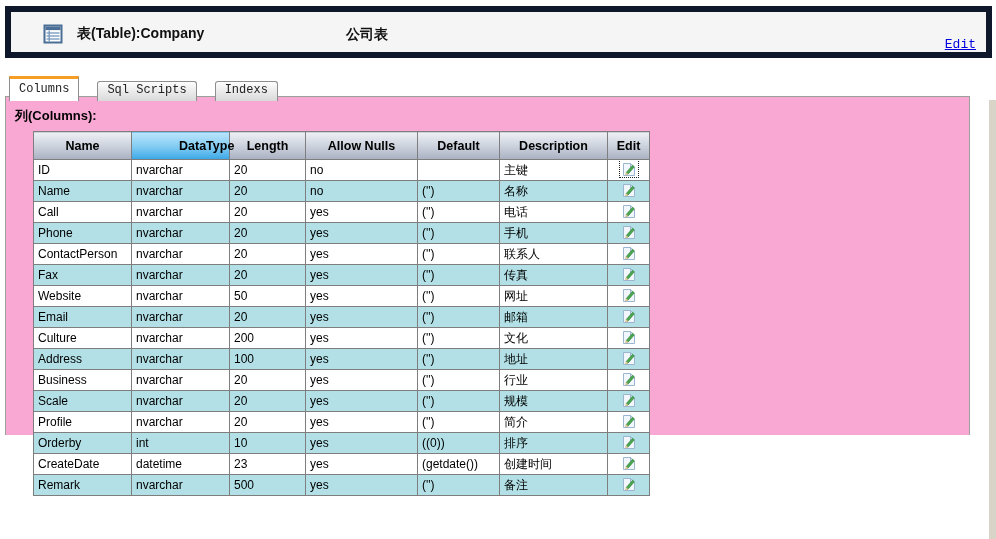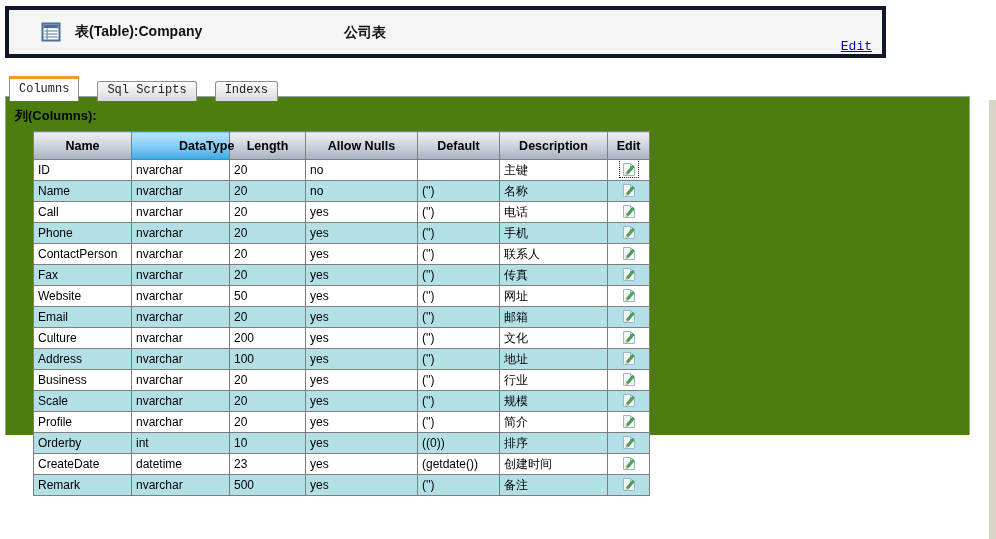--- a/index.html
+++ b/index.html
@@ -1,35 +1,35 @@
 <!DOCTYPE html>
 <html><head>
 <meta charset="utf-8">
 <style>
   html,body{margin:0;padding:0;width:996px;height:539px;overflow:hidden;background:#ffffff;
     font-family:"Liberation Sans",sans-serif;position:relative;}
   
-  .header-box{position:absolute;left:5px;top:6px;width:881px;height:52px;box-sizing:border-box;
-    background:#f5f5f5;border:4px solid #0f172a;}
+  .header-box{position:absolute;left:5px;top:6px;width:987px;height:52px;box-sizing:border-box;
+    background:#f5f5f5;border:6px solid #0f172a;}
   .header-inner{position:absolute;left:32px;top:12px;display:flex;align-items:center;}
   .tbl-icon{width:20px;height:20px;display:inline-block;}
   .hdr-title{margin-left:14px;font-size:14px;font-weight:bold;color:#111;}
   .hdr-sub{position:absolute;left:335px;top:14px;font-size:14px;font-weight:bold;color:#111;}
   .edit-link{position:absolute;right:10px;bottom:0px;font-family:"Liberation Mono",monospace;
     font-size:13px;color:#0000dd;text-decoration:underline;cursor:pointer;}
   
   .tabs{position:absolute;left:9px;top:76px;display:flex;align-items:flex-end;gap:18px;z-index:3;}
   .tab{font-family:"Liberation Mono",monospace;font-size:12px;color:#222;
     border:1px solid #8e8e8e;border-bottom:none;border-radius:3px 3px 0 0;
     background:linear-gradient(#fdfdfd,#d9d9d9);padding:1px 9px 4px;cursor:pointer;}
   .tab.active{background:#ffffff;border-top:3px solid #f59d25;padding:3px 9px 5px;
     border-radius:0;position:relative;z-index:4;}
   
   .panel{position:absolute;left:5px;top:96px;width:965px;height:339px;box-sizing:border-box;
-    background:#4d7c0f;border:1px solid #98a298;border-bottom:none;}
+    background:#f9a8d4;border:1px solid #98a298;border-bottom:none;}
   .cols-label{margin:10px 0 6px 9px;font-size:13px;font-weight:bold;color:#000;}
   
   table.grid{margin-left:27px;border-collapse:collapse;table-layout:fixed;width:616px;}
   table.grid th{box-sizing:border-box;height:28px;border:1px solid #7e7e7e;
     font-size:12.5px;font-weight:bold;color:#000;text-align:center;
     background:linear-gradient(180deg,#eef0f5 0%,#c9cfda 55%,#a9b0c1 100%);}
   table.grid th.hl{background:linear-gradient(180deg,#bce5fb 0%,#7fcaf2 55%,#3ba7e7 100%);padding-left:47px;}
   table.grid td{box-sizing:border-box;height:21px;border:1px solid #7e7e7e;
     font-size:12px;color:#000;padding:0 4px;background:#ffffff;overflow:hidden;white-space:nowrap;}
   table.grid tr.alt td{background:#b2e0e6;}

